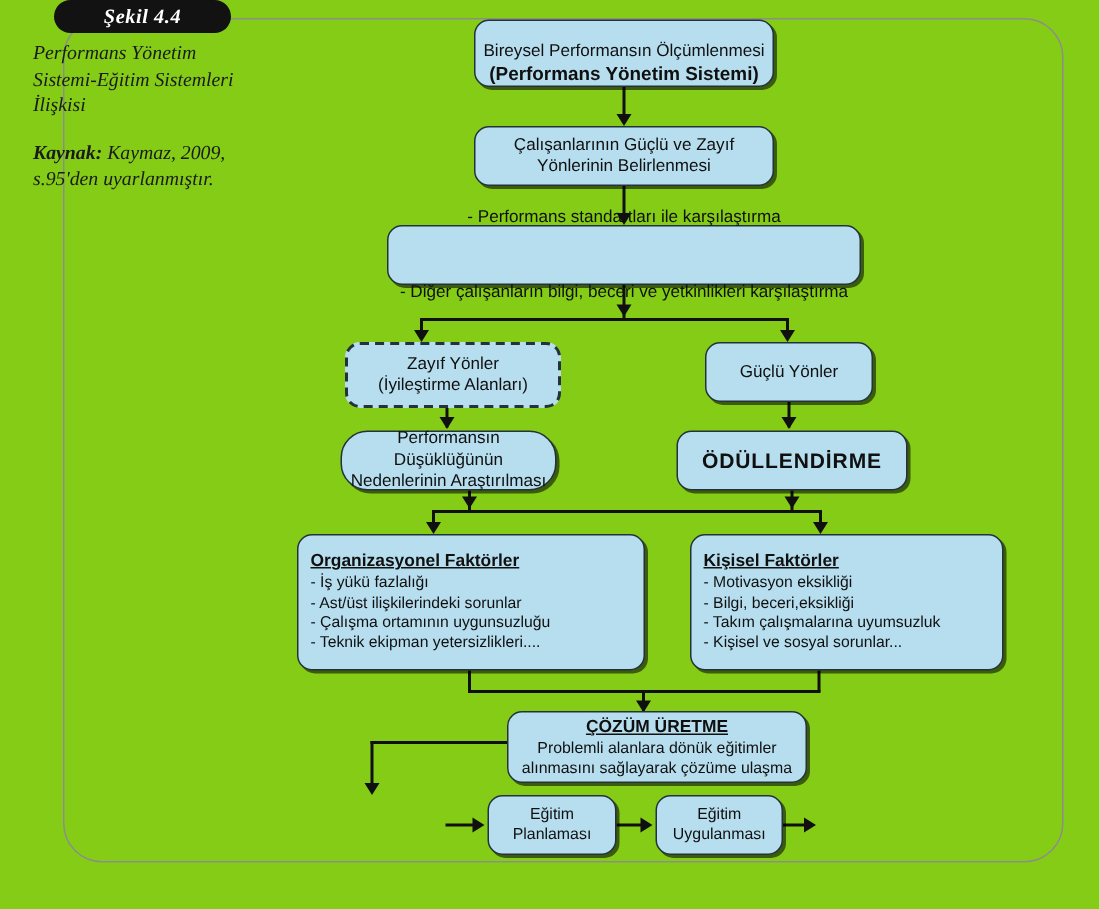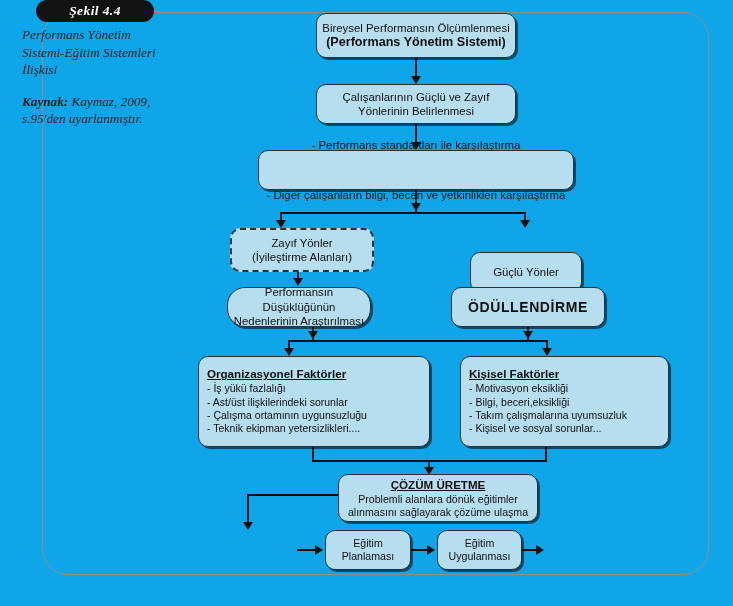--- a/index.html
+++ b/index.html
@@ -4,21 +4,21 @@
 <style>
   html, body {
     margin: 0;
     padding: 0;
     background: #ffffff;
   }
   #page {
     position: relative;
     width: 733px;
     height: 606px;
-    background: #0ea5e9;
+    background: #84cc16;
     font-family: "Liberation Sans", sans-serif;
     overflow: hidden;
   }
 
   
   #frame {
     position: absolute;
     left: 42px;
     top: 12px;
     width: 667px;
@@ -140,21 +140,21 @@
 
   <div id="frame"></div>
 
   <div id="badge">Şekil 4.4</div>
 
   <div id="caption">
     <p class="cap-title">Performans Yönetim Sistemi-Eğitim Sistemleri İlişkisi</p>
     <p class="cap-src"><b>Kaynak:</b><span> Kaymaz, 2009, s.95'den uyarlanmıştır.</span></p>
   </div>
 
-  <div class="box center" style="left:316px; top:13px; width:200px; height:45px;">
+  <div class="box center" style="left:316px; top:13px; width:200px; height:45px;justify-content:flex-end;">
     <span class="line1 t-normal">Bireysel Performansın Ölçümlenmesi</span>
     <span class="line2 t-bold">(Performans Yönetim Sistemi)</span>
   </div>
   <div class="conn vline" style="left:415px; top:58px; height:21px;"></div>
   <div class="arrow" style="left:411px; top:76px;"></div>
 
   <div class="box center" style="left:316px; top:84px; width:200px; height:40px;">
     <span class="line1 t-normal">Çalışanlarının Güçlü ve Zayıf</span>
     <span class="line2 t-normal">Yönlerinin Belirlenmesi</span>
   </div>
@@ -174,21 +174,21 @@
   <div class="conn vline" style="left:524px; top:212px; height:12px;"></div>
   <div class="arrow" style="left:520px; top:220px;"></div>
 
   <div class="box center dashed" style="left:230px; top:228px; width:144px; height:44px;">
     <span class="line1 t-normal">Zayıf Yönler</span>
     <span class="line2 t-normal">(İyileştirme Alanları)</span>
   </div>
   <div class="conn vline" style="left:297px; top:272px; height:13px;"></div>
   <div class="arrow" style="left:293px; top:278px;"></div>
 
-  <div class="box center" style="left:470px; top:228px; width:112px; height:40px;margin-top:24px;">
+  <div class="box center" style="left:470px; top:228px; width:112px; height:40px;">
     <span class="line1 t-normal">Güçlü Yönler</span>
   </div>
   <div class="conn vline" style="left:525px; top:268px; height:17px;"></div>
   <div class="arrow" style="left:521px; top:278px;"></div>
 
   <div class="box center" style="left:227px; top:287px; width:144px; height:40px;border-radius:18px;">
     <span class="line1 t-normal">Performansın Düşüklüğünün</span>
     <span class="line2 t-normal">Nedenlerinin Araştırılması</span>
   </div>
 

